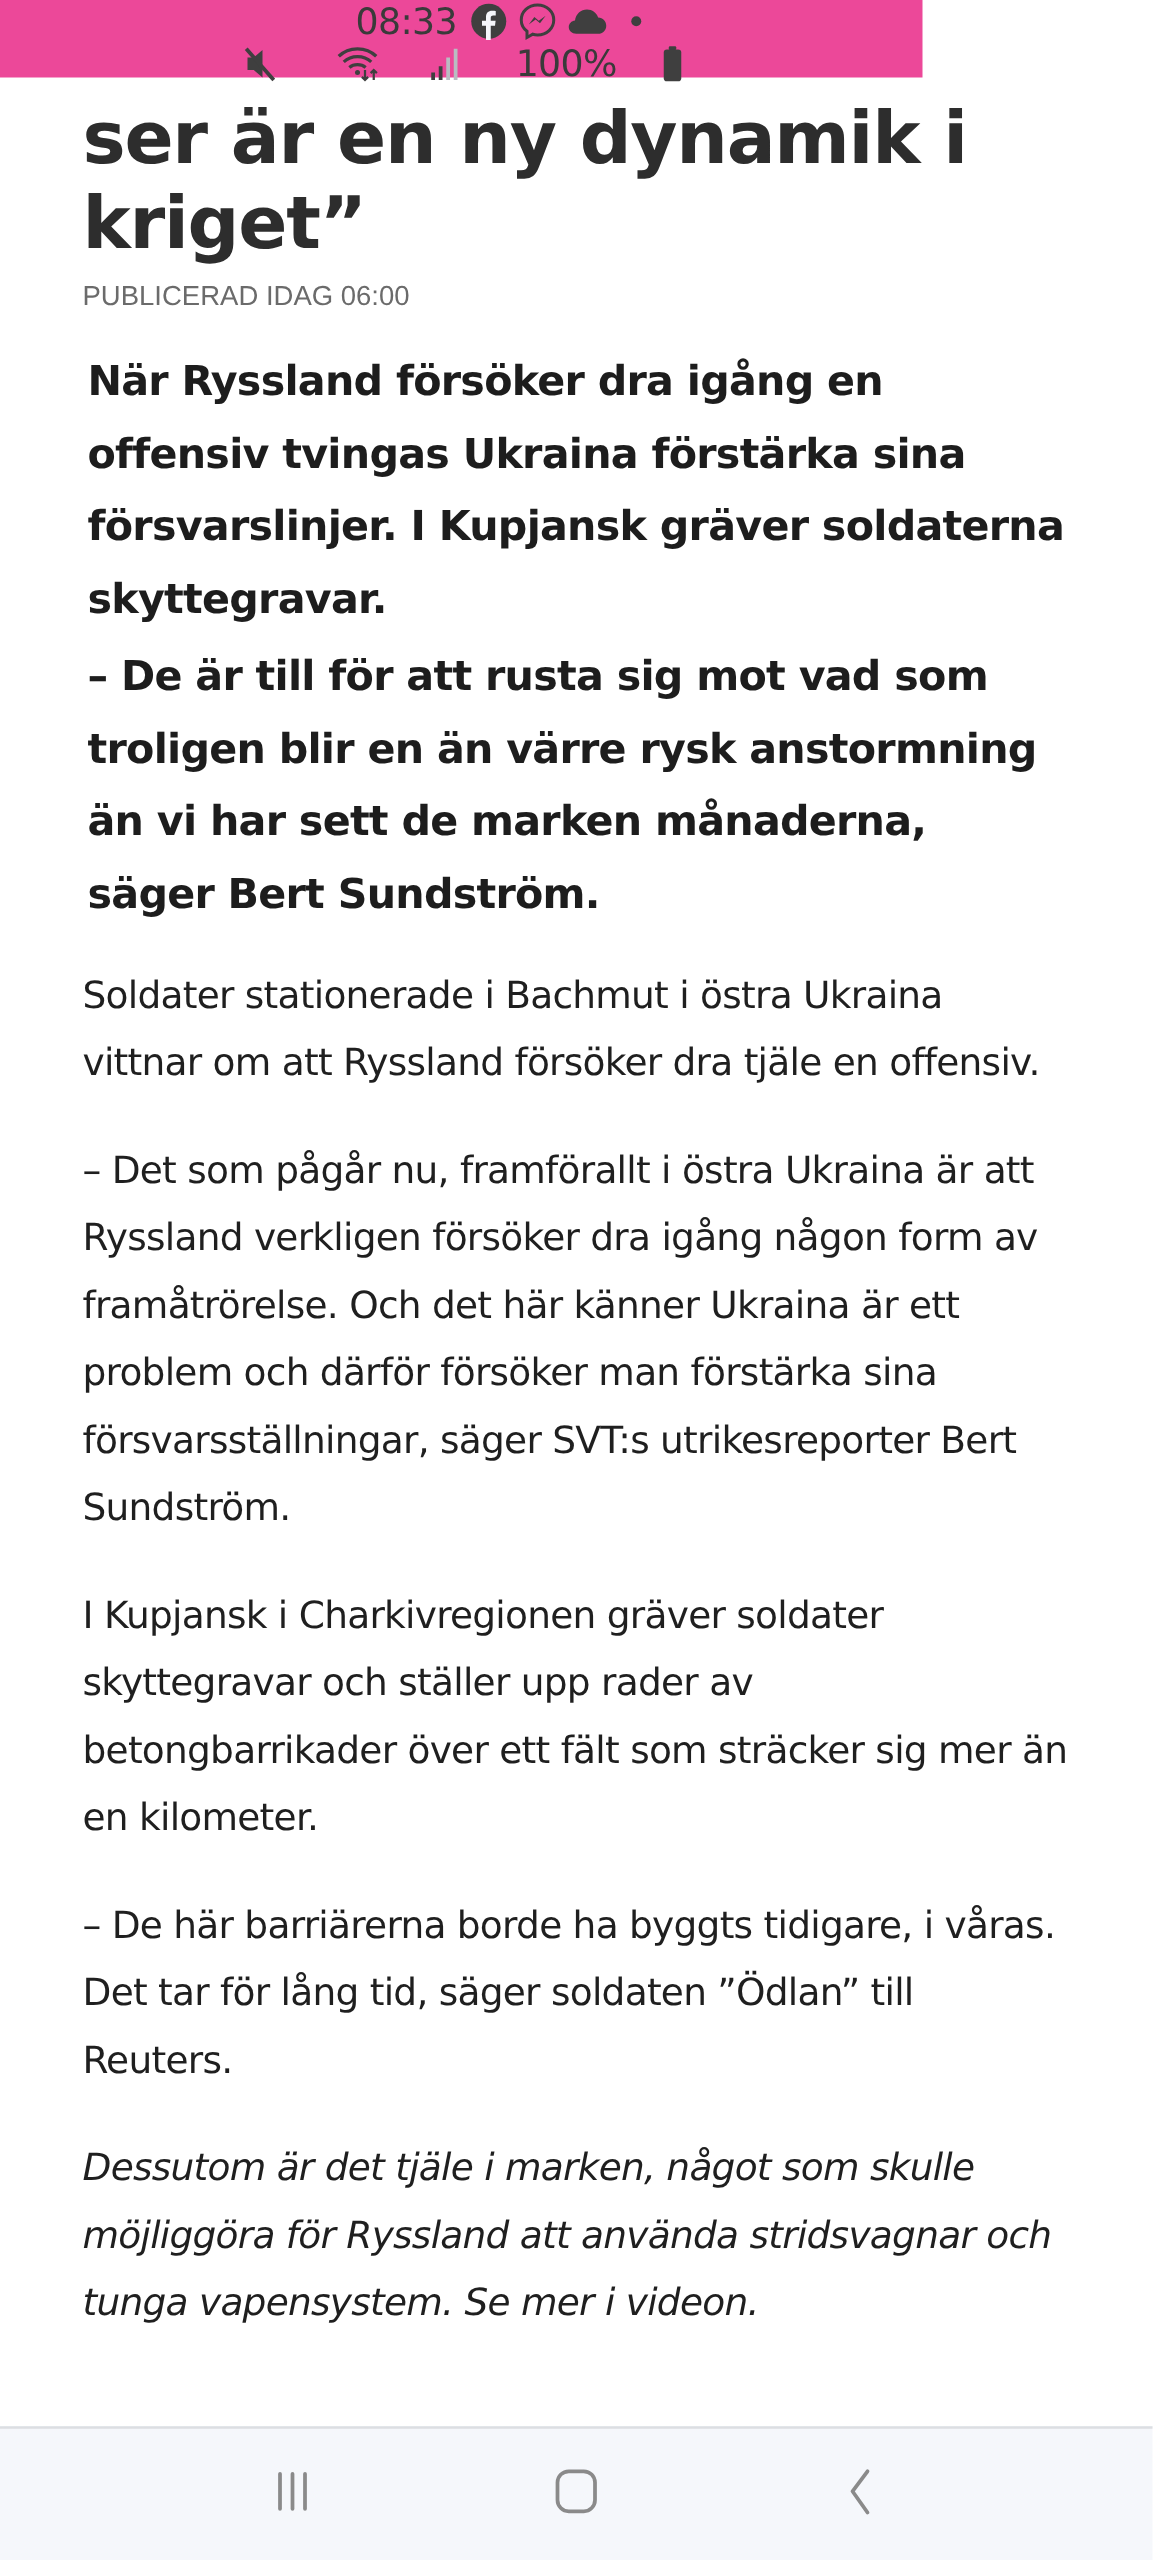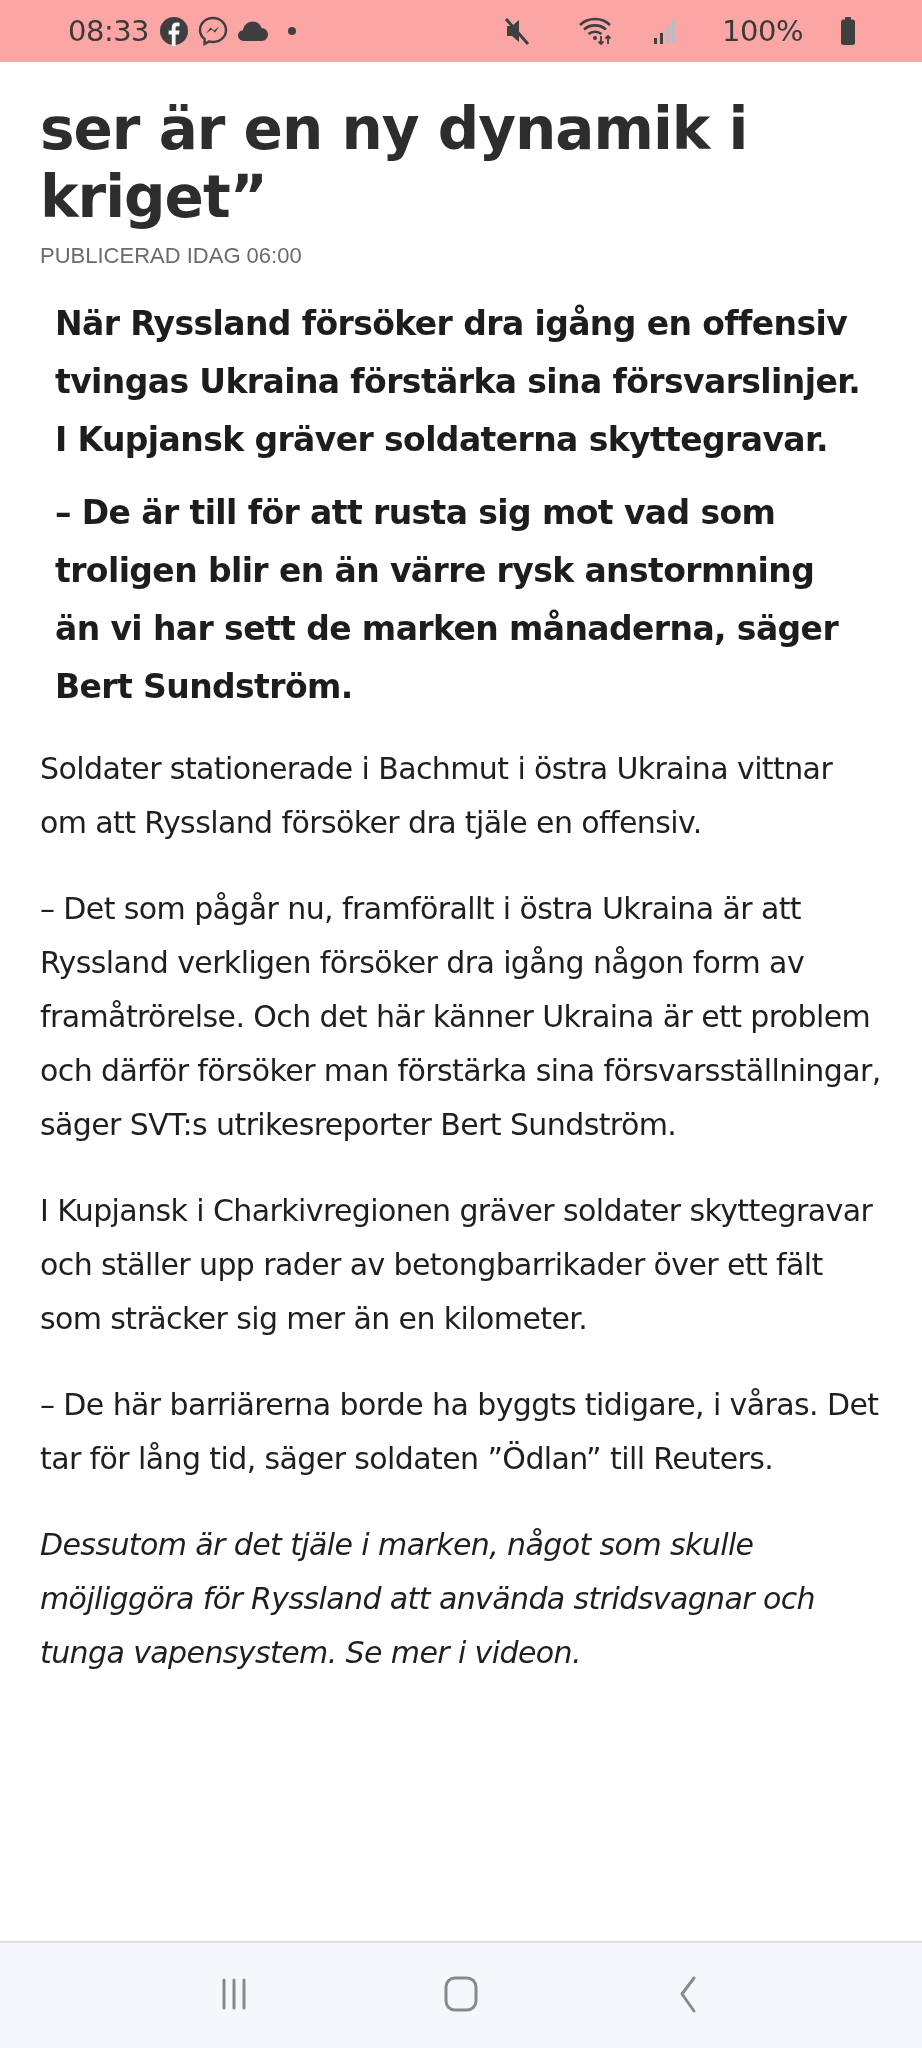--- a/index.html
+++ b/index.html
@@ -8,26 +8,27 @@
       height: 2048px;
       background: #ffffff;
       overflow: hidden;
       font-family: "Liberation Sans", sans-serif;
       color: #1a1a1a;
     }
     
     .status-bar {
       position: absolute;
       left: 0; top: 0;
-      width: 922px; height: 62px;
-      background: #fca5a5;
+      width: 738px; height: 62px;
+      background: #ec4899;
       display: flex;
       align-items: center;
       justify-content: space-between;
       padding: 0 0 0 68px;
+      flex-direction: column;
     }
     .status-left, .status-right {
       display: flex;
       align-items: center;
       height: 100%;
     }
     .status-time {
       font-family: "DejaVu Sans", sans-serif;
       font-size: 29px;
       color: #3a3a3a;
@@ -45,23 +46,23 @@
       font-family: "DejaVu Sans", sans-serif;
       font-size: 29px;
       color: #3a3a3a;
       letter-spacing: -0.5px;
       margin: 0 2px 0 10px;
     }
 
     
     .article {
       position: absolute;
-      left: 0; top: 79px;
+      left: 0; top: 60px;
       width: 922px;
-      padding: 0 40px;
+      padding: 0 66px;
     }
     .headline {
       font-family: "DejaVu Sans", sans-serif;
       font-weight: bold;
       font-size: 58px;
       line-height: 68px;
       color: #2d2d2d;
       letter-spacing: -1px;
       margin-top: 16px;
     }
@@ -74,21 +75,21 @@
     }
     .lead {
       font-family: "DejaVu Sans", sans-serif;
       font-weight: bold;
       font-size: 33px;
       line-height: 58px;
       color: #1d1d1d;
       margin-top: 26px;
       letter-spacing: -0.6px;
     }
-    .lead p { margin: 15px; }
+    .lead p { margin: 4px; }
     .body-text {
       margin-top: 26px;
     }
     .body-text p {
       font-family: "DejaVu Sans", sans-serif;
       font-size: 30px;
       line-height: 54px;
       color: #1f1f1f;
       letter-spacing: -0.6px;
       margin-bottom: 32px;

